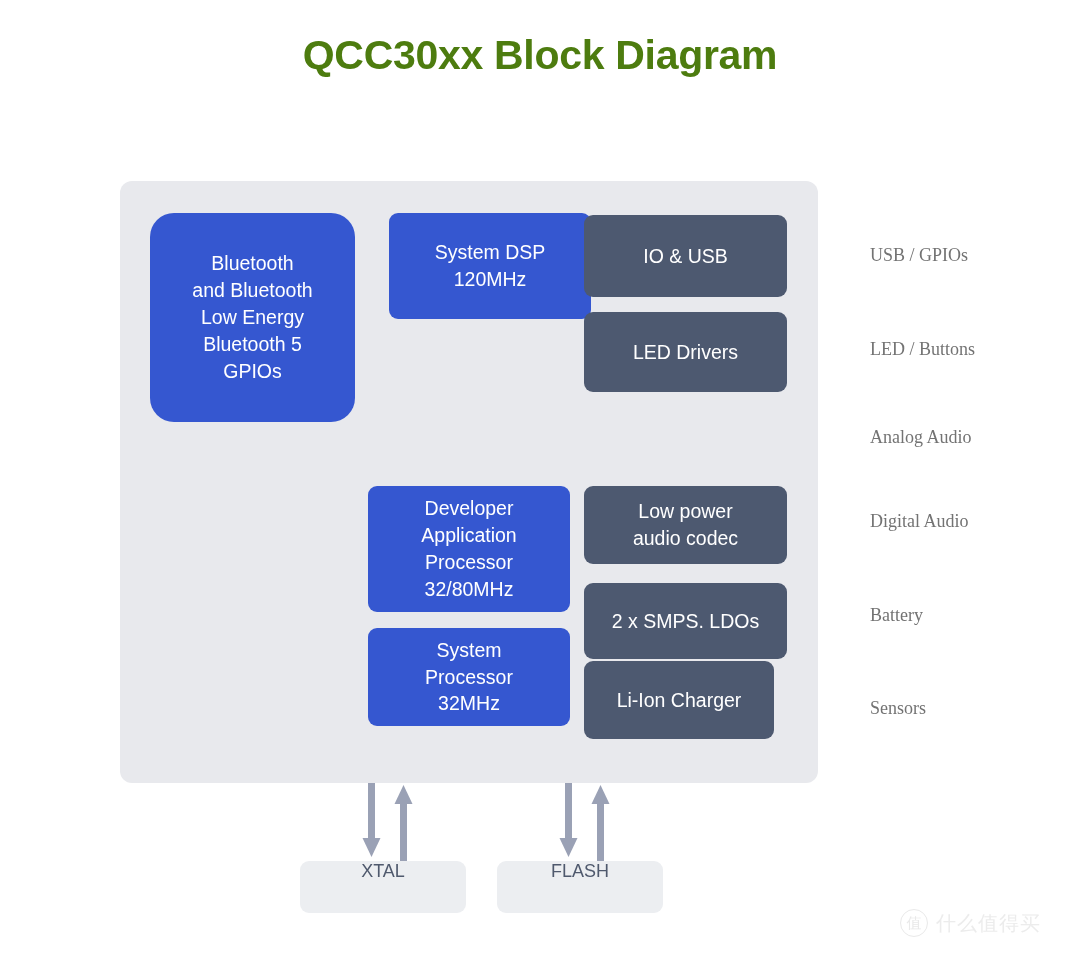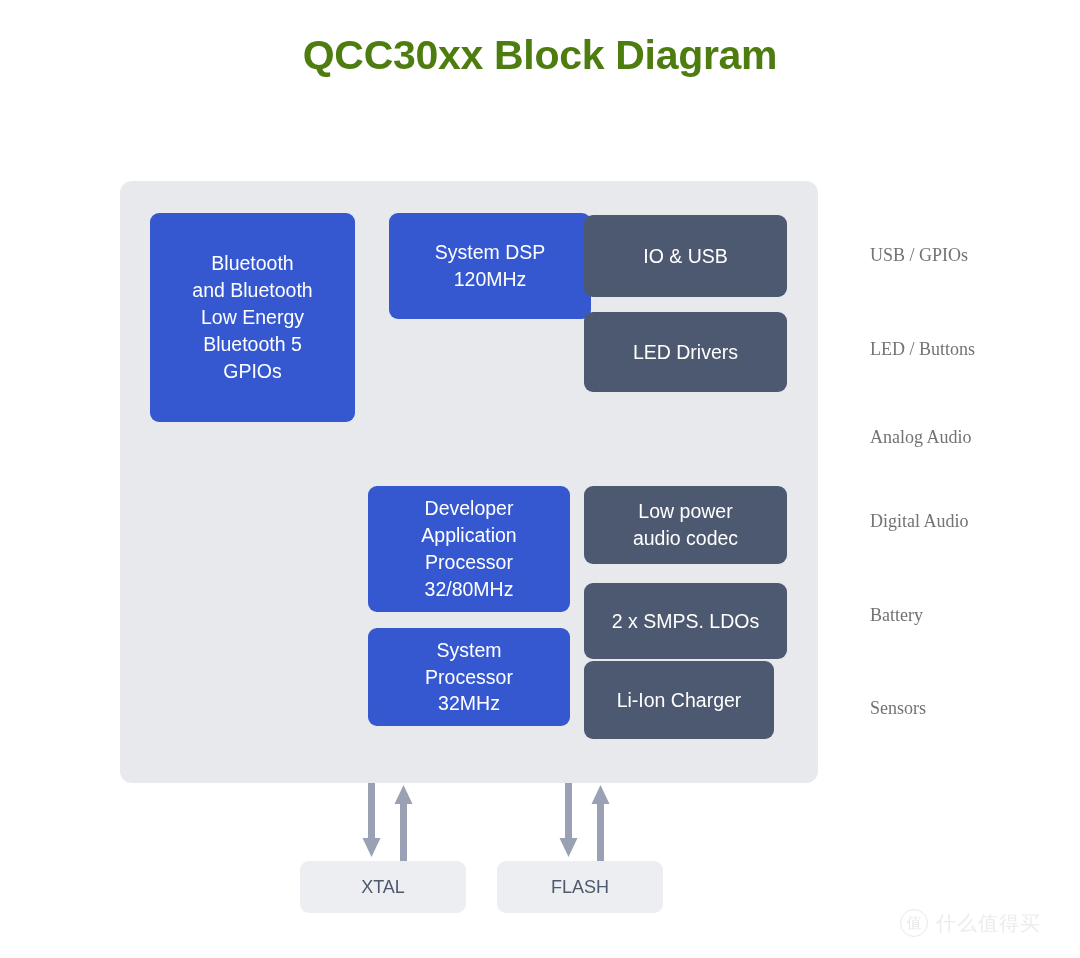--- a/index.html
+++ b/index.html
@@ -85,21 +85,20 @@
     font-family: Liberation Serif, serif;
   }
 
   
   .periph {
     position: absolute;
     height: 52px;
     background: #eceef1;
     border-radius: 9px;
     display: flex;
-    align-items: center;
     justify-content: center;
     font-size: 18px;
     color: #4f596d;
     font-family: "Liberation Sans", sans-serif;
   }
 
   
   .arrow-svg {
     position: absolute;
     overflow: visible;
@@ -138,21 +137,21 @@
 </style>
 </head>
 <body>
 
 <div id="stage">
 
   <div class="title">QCC30xx Block Diagram</div>
 
   <div class="soc-panel"></div>
 
-  <div class="block blue" style="left:150px; top:213px; width:205px; height:209px;">
+  <div class="block blue" style="left:150px; top:213px; width:205px; height:209px;border-radius:24px;">
     <span class="lines">
       <span>Bluetooth</span>
       <span>and Bluetooth</span>
       <span>Low Energy</span>
       <span>Bluetooth 5</span>
       <span>GPIOs</span>
     </span>
   </div>
 
   <div class="block blue" style="left:368px; top:213px; width:202px; height:106px;margin-left:21px;">

